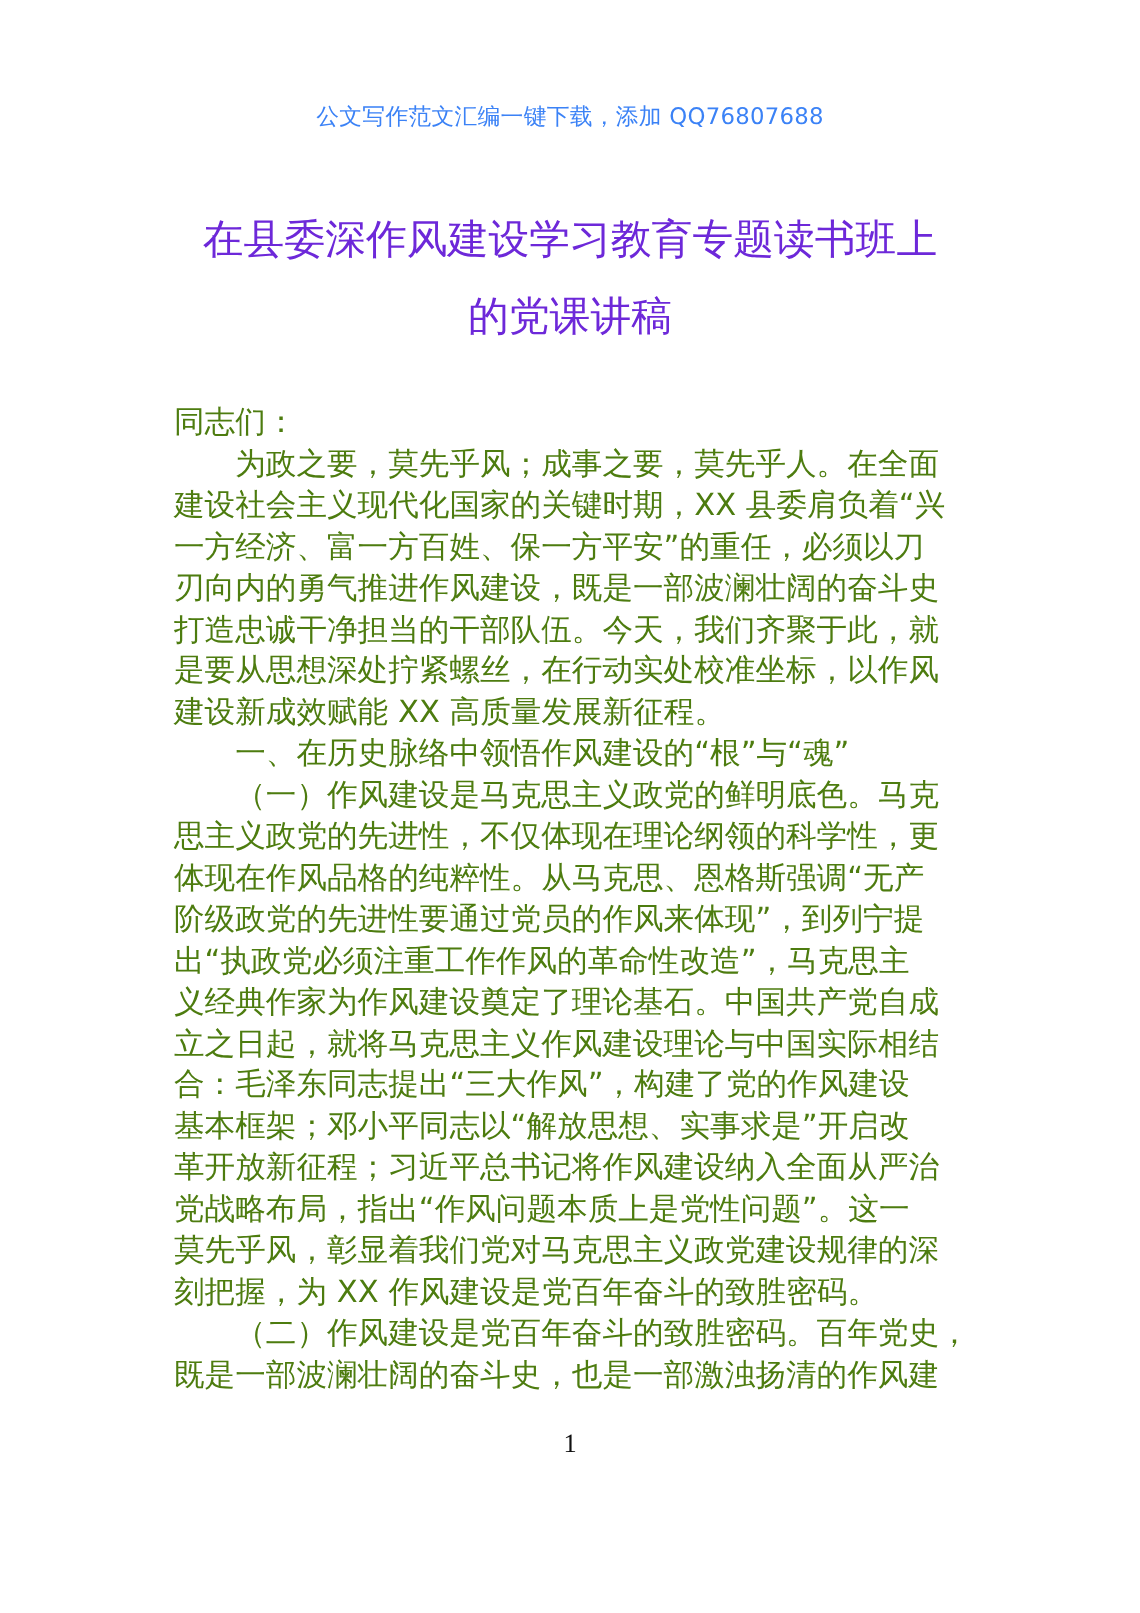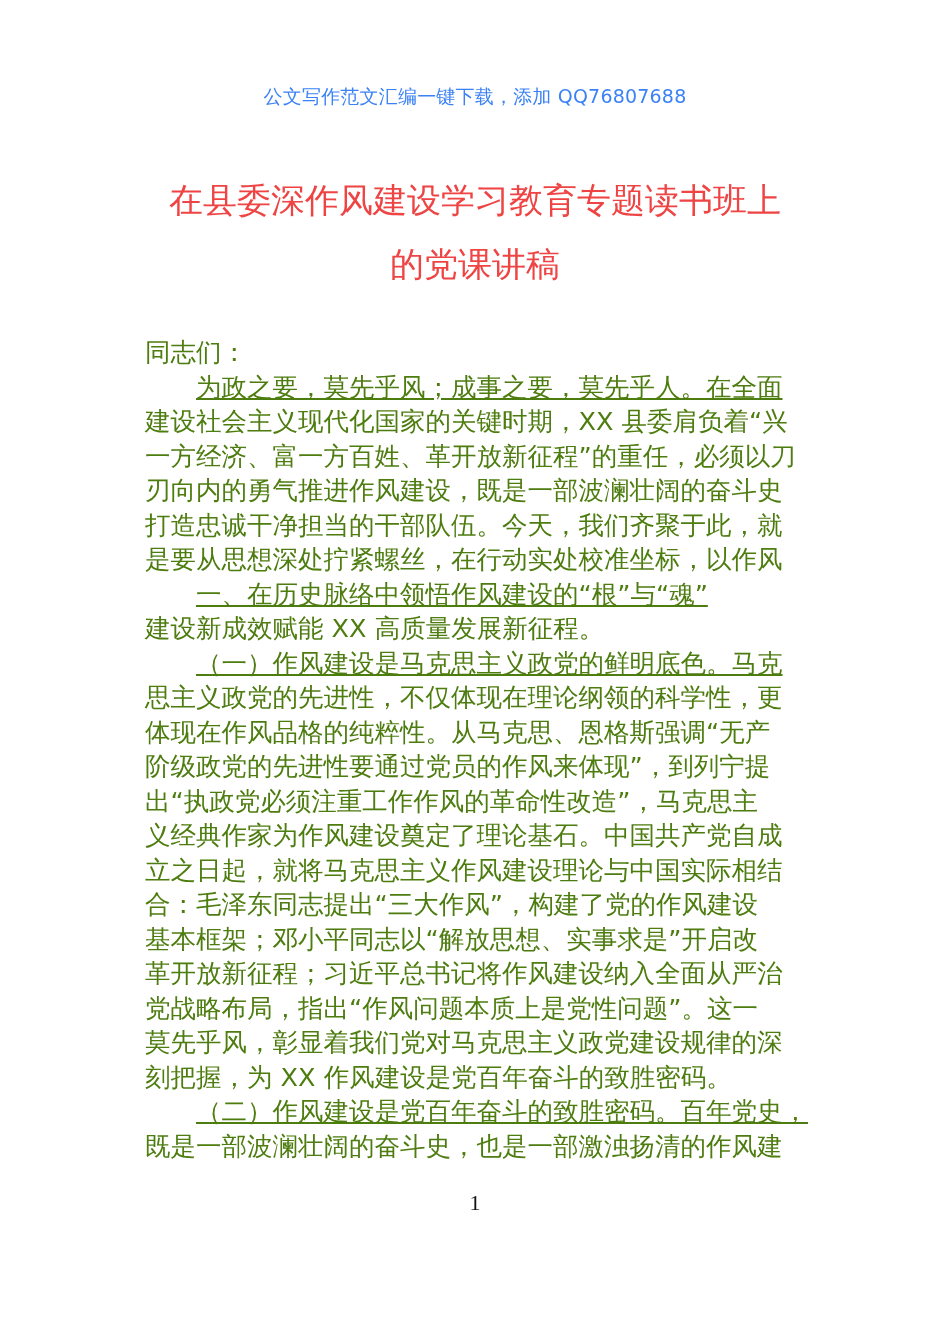--- a/index.html
+++ b/index.html
@@ -1,49 +1,49 @@
 <!DOCTYPE html>
 <html><head>
 <meta charset="utf-8">
 <style>
   html, body { margin: 0; padding: 0; background: #ffffff; }
   body { width: 950px; height: 1344px; position: relative; overflow: hidden;
          font-family: "DejaVu Sans", "Liberation Sans", sans-serif; color: #111; }
   .watermark { position: absolute; top: 84px; left: 0; width: 950px; text-align: center;
                color: #3b82f6; font-size: 19px; letter-spacing: 0.2px; }
   .title { position: absolute; top: 168px; left: 145px; width: 660px; text-align: center;
-           font-size: 34px; line-height: 64px; color: #ef4444; }
+           font-size: 34px; line-height: 64px; color: #6d28d9; }
   .title .tline { display: block; white-space: nowrap; }
   .body { position: absolute; top: 335px; left: 145px; width: 665px; }
   .line { display: block; font-size: 25.5px; line-height: 34.5px; height: 34.5px;
           white-space: nowrap; overflow: visible; color: #4d7c0f; }
-  .line.indent { padding-left: 51px; text-decoration: underline; }
+  .line.indent { padding-left: 51px; }
   .pagenum { position: absolute; top: 1190px; left: 0; width: 950px; text-align: center;
              font-family: "Liberation Serif", "DejaVu Serif", serif; font-size: 22px; color: #111; }
 </style>
 </head>
 <body>
 
 <div class="watermark">公文写作范文汇编一键下载，添加 QQ76807688</div>
 
 <div class="title">
   <span class="tline">在县委深作风建设学习教育专题读书班上</span>
   <span class="tline">的党课讲稿</span>
 </div>
 
 <div class="body">
   <span class="line">同志们：</span>
   <span class="line indent">为政之要，莫先乎风；成事之要，莫先乎人。在全面</span>
   <span class="line">建设社会主义现代化国家的关键时期，XX 县委肩负着“兴</span>
-  <span class="line">一方经济、富一方百姓、革开放新征程”的重任，必须以刀</span>
+  <span class="line">一方经济、富一方百姓、保一方平安”的重任，必须以刀</span>
   <span class="line">刃向内的勇气推进作风建设，既是一部波澜壮阔的奋斗史</span>
   <span class="line">打造忠诚干净担当的干部队伍。今天，我们齐聚于此，就</span>
   <span class="line">是要从思想深处拧紧螺丝，在行动实处校准坐标，以作风</span>
+  <span class="line">建设新成效赋能 XX 高质量发展新征程。</span>
   <span class="line indent">一、在历史脉络中领悟作风建设的“根”与“魂”</span>
-  <span class="line">建设新成效赋能 XX 高质量发展新征程。</span>
   <span class="line indent">（一）作风建设是马克思主义政党的鲜明底色。马克</span>
   <span class="line">思主义政党的先进性，不仅体现在理论纲领的科学性，更</span>
   <span class="line">体现在作风品格的纯粹性。从马克思、恩格斯强调“无产</span>
   <span class="line">阶级政党的先进性要通过党员的作风来体现”，到列宁提</span>
   <span class="line">出“执政党必须注重工作作风的革命性改造”，马克思主</span>
   <span class="line">义经典作家为作风建设奠定了理论基石。中国共产党自成</span>
   <span class="line">立之日起，就将马克思主义作风建设理论与中国实际相结</span>
   <span class="line">合：毛泽东同志提出“三大作风”，构建了党的作风建设</span>
   <span class="line">基本框架；邓小平同志以“解放思想、实事求是”开启改</span>
   <span class="line">革开放新征程；习近平总书记将作风建设纳入全面从严治</span>

